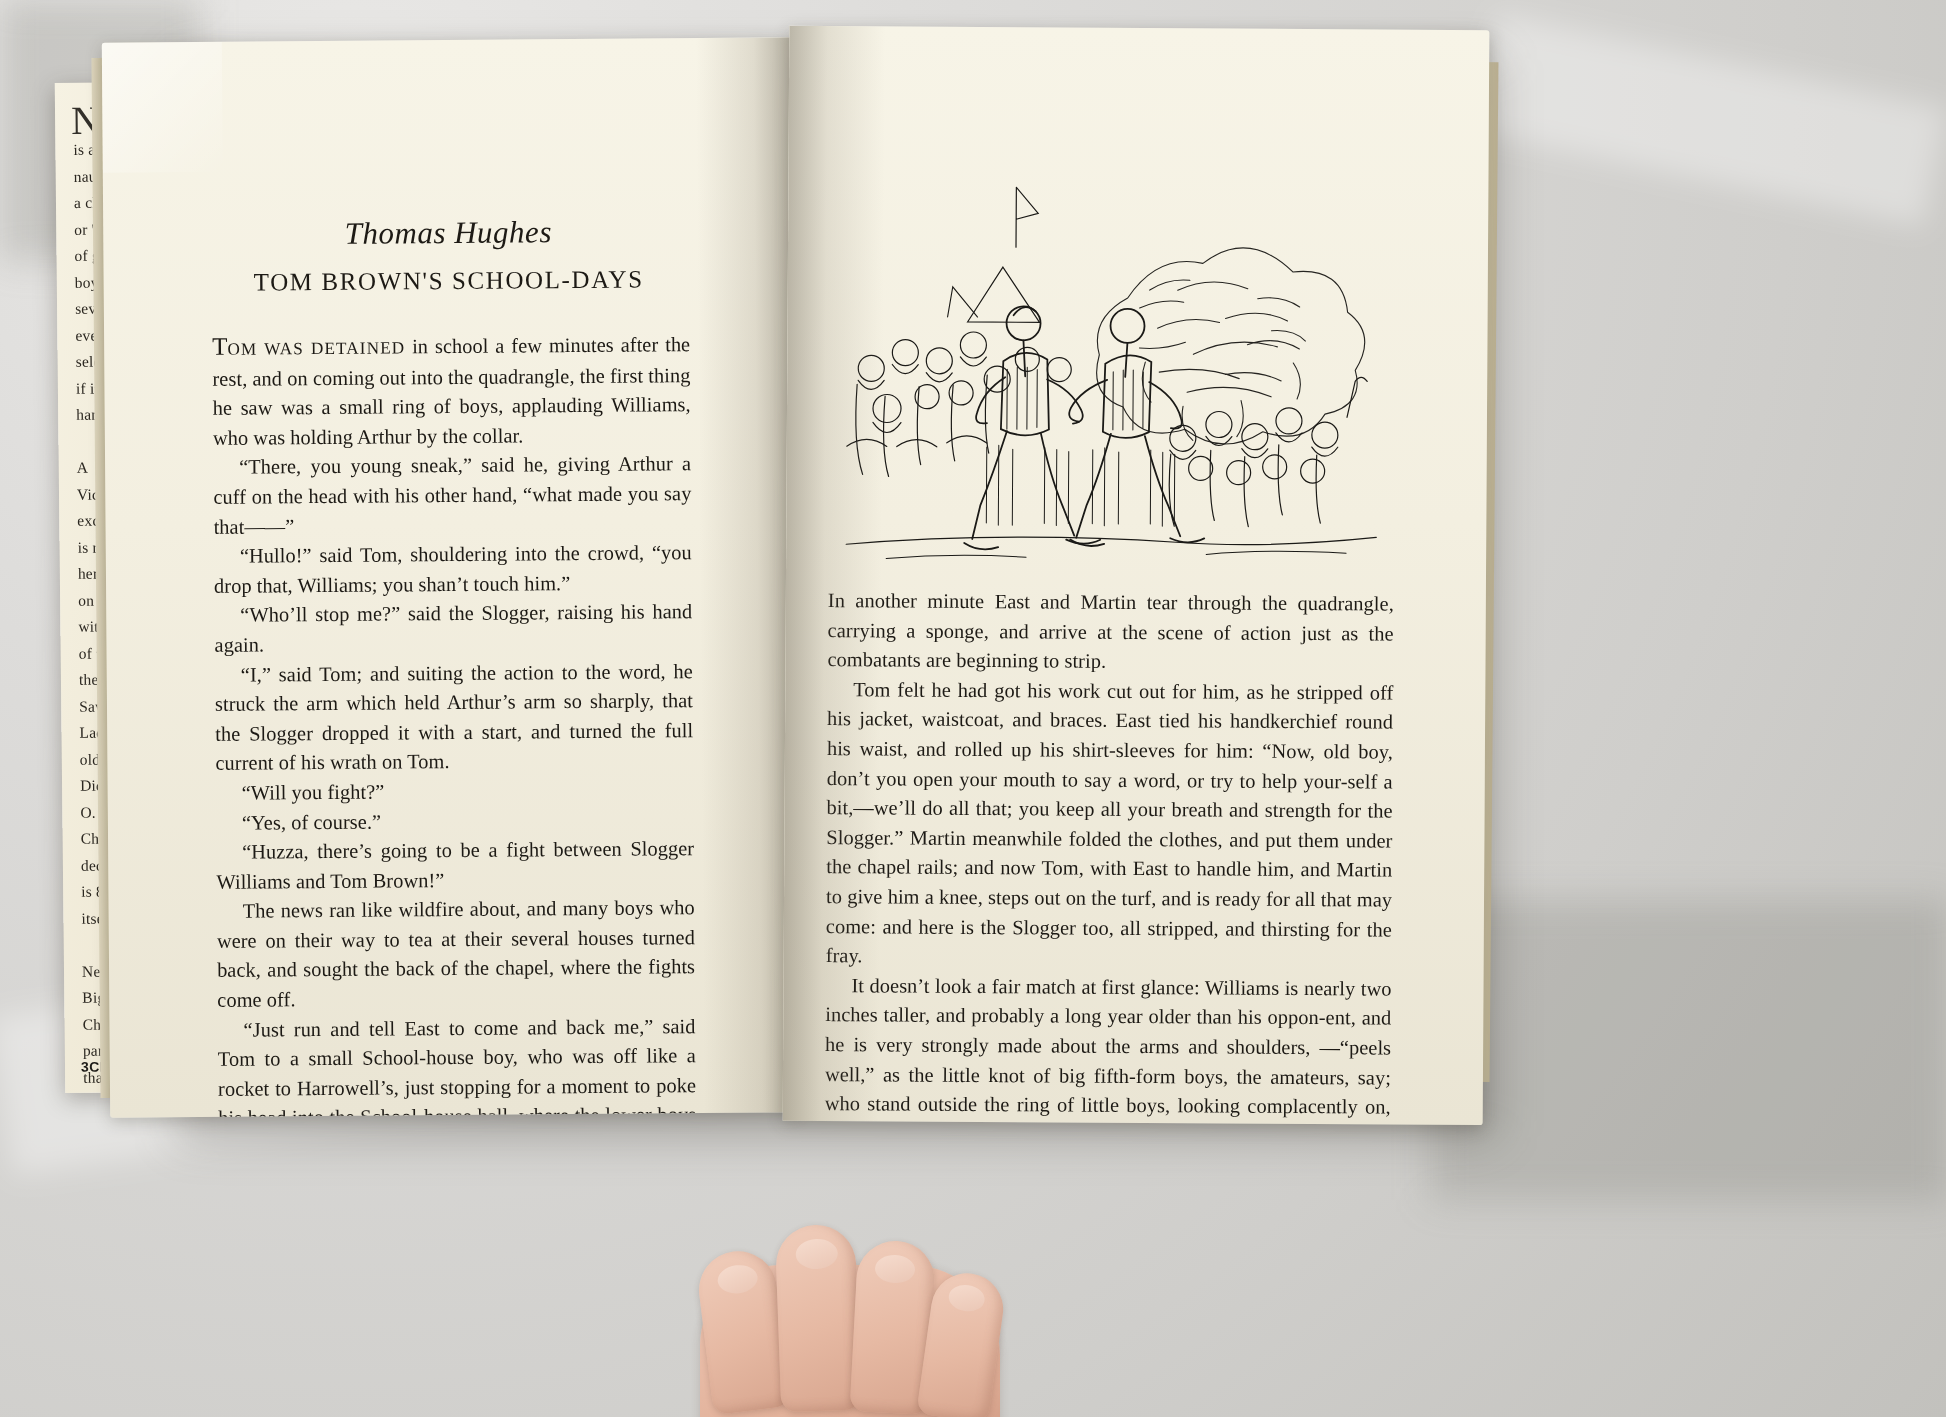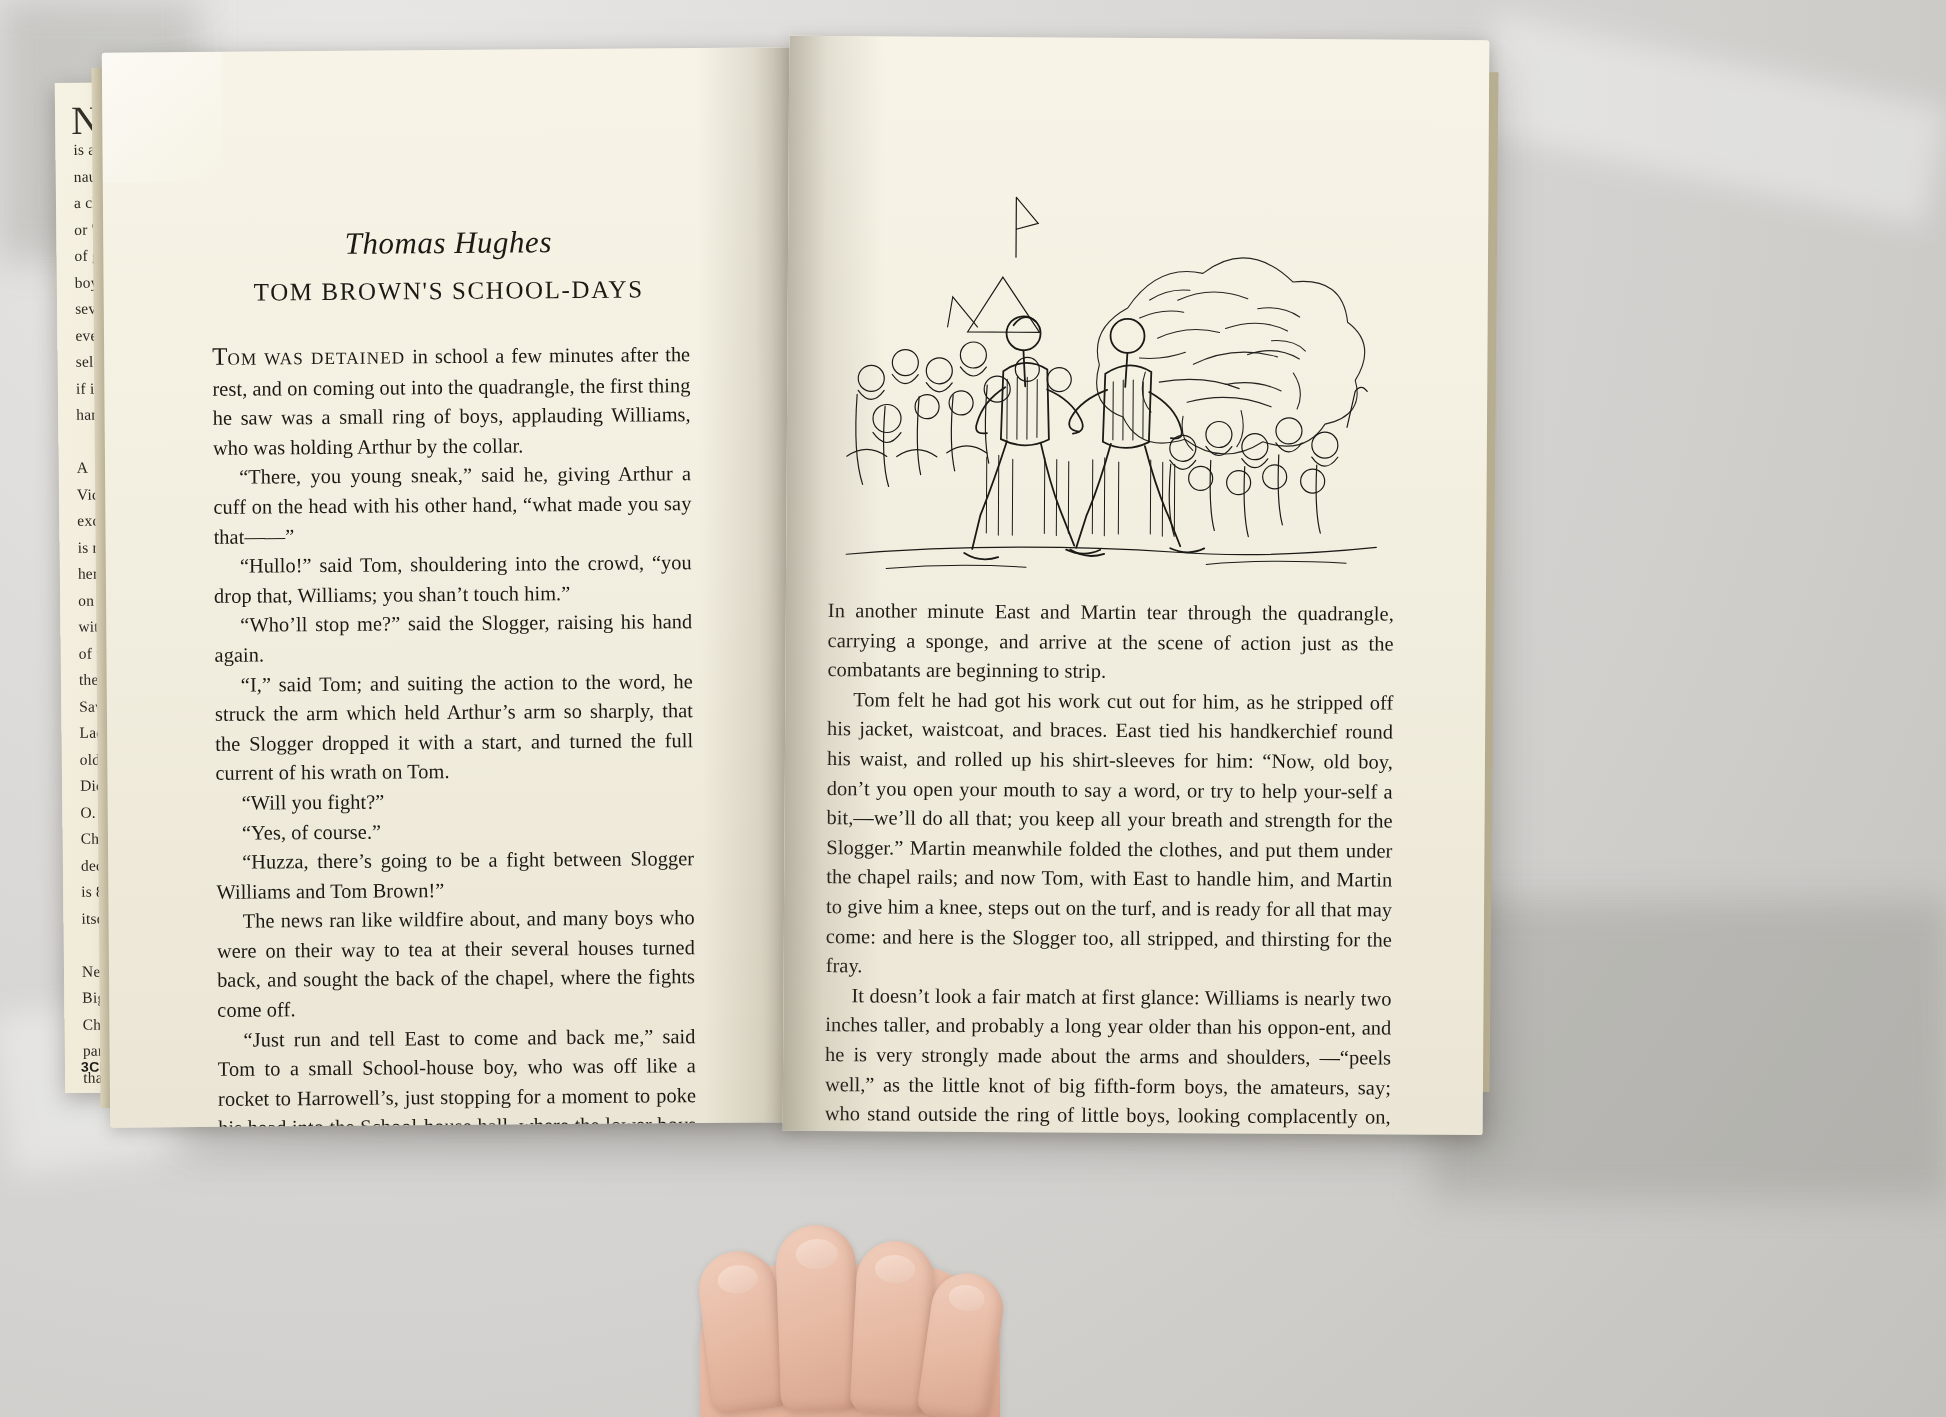--- a/index.html
+++ b/index.html
@@ -79,21 +79,21 @@
     font-weight: bold;
     color: #1d1b17;
     letter-spacing: 0.4px;
     font-family: "Liberation Sans", sans-serif;
   }
 
   
   .book {
     position: absolute;
     left: 96px;
-    top: 28px;
+    top: 18px;
     width: 1368px;
     height: 1120px;
   }
   .book-shadow {
     position: absolute;
     left: 80px;
     top: 40px;
     width: 1320px;
     height: 1080px;
     background: rgba(70,65,58,0.30);

